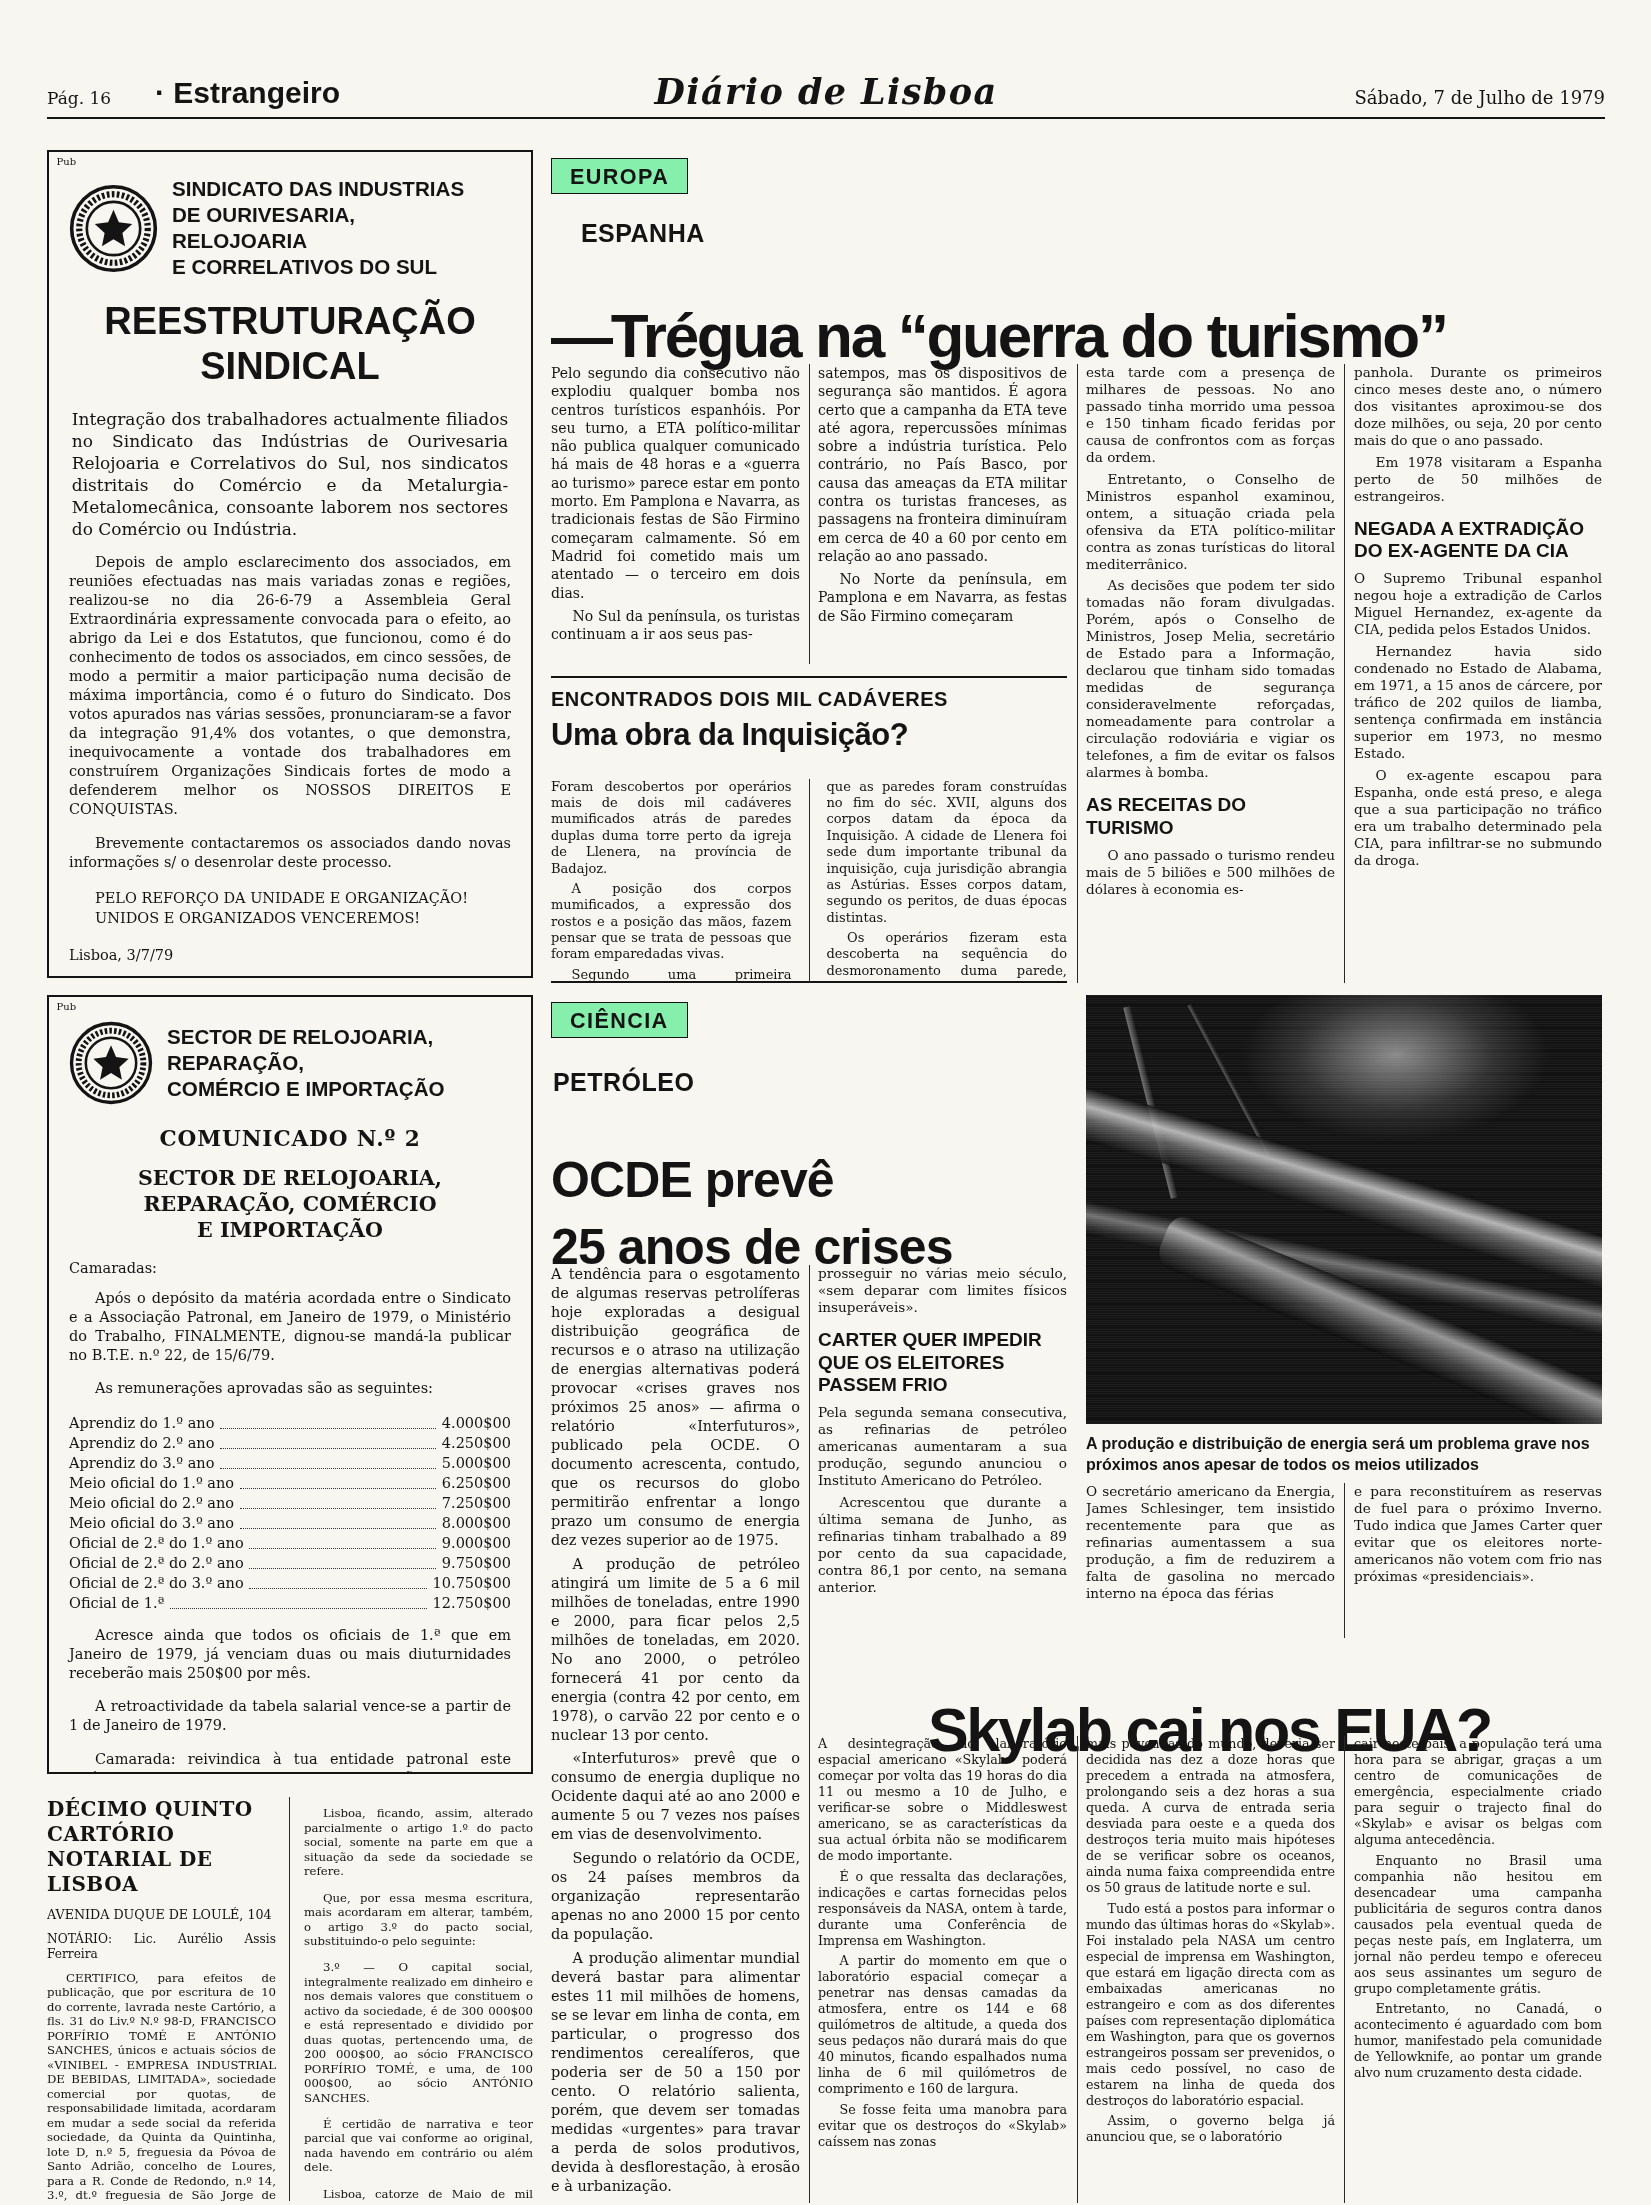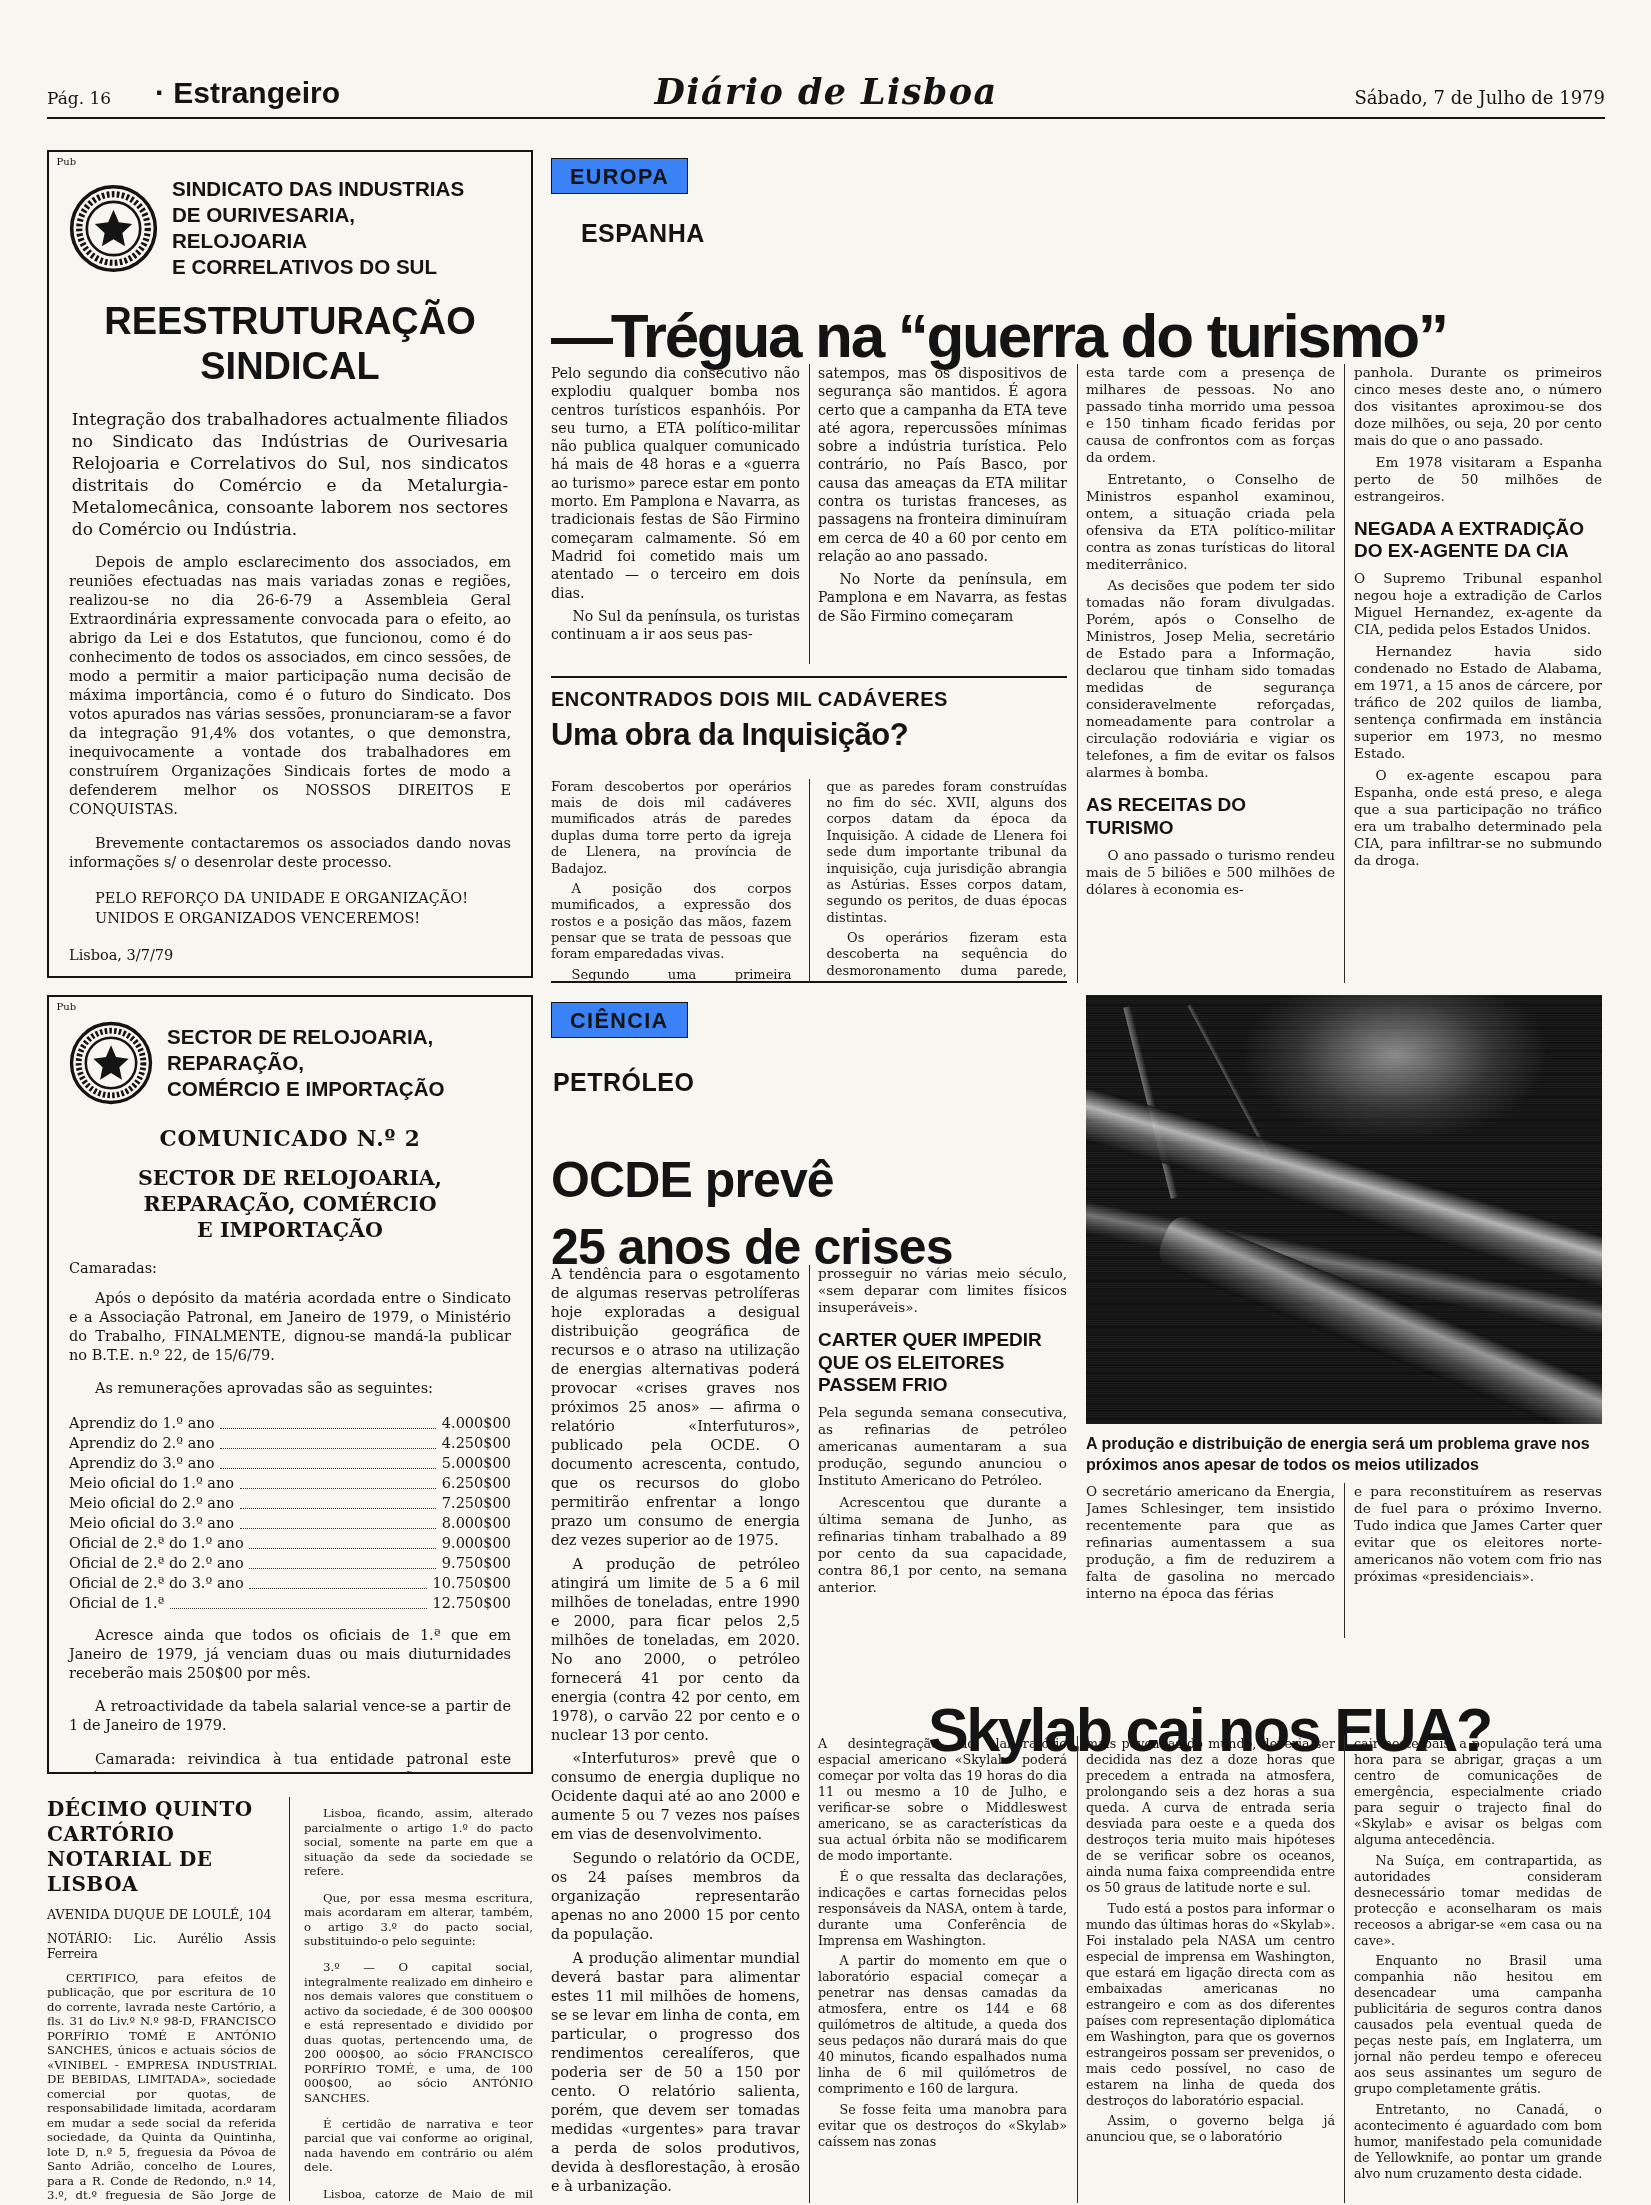--- a/index.html
+++ b/index.html
@@ -44,21 +44,21 @@
   .ncol2{border-left:0.9px solid #2a2a2a;padding-left:14px;margin-left:13px;}
   .ntitle{font-weight:bold;font-size:20px;line-height:25px;letter-spacing:0.5px;text-align:left;}
   .naddr{font-size:12.7px;margin:11.3px 0 0;}
   .nnot{font-size:12.2px;margin:9.4px 0 0;}
   .npar{text-indent:19px;margin-top:6.6px;}
   .npar0{margin-top:9.4px;}
 
   
   .main{position:absolute;left:551px;top:120px;width:1053px;height:2086px;}
   .seclabel{position:absolute;display:inline-block;border:1.9px solid #141414;padding:4.7px 18px 3.8px;
-            font-family:"Liberation Sans",sans-serif;font-weight:bold;font-size:21.6px;letter-spacing:1.4px;background:#3b82f6;}
+            font-family:"Liberation Sans",sans-serif;font-weight:bold;font-size:21.6px;letter-spacing:1.4px;background:#86efac;}
   .kicker{position:absolute;font-family:"Liberation Sans",sans-serif;font-weight:bold;font-size:25px;letter-spacing:0.5px;}
   .headline-xl{position:absolute;font-family:"Liberation Sans",sans-serif;font-weight:bold;letter-spacing:-2.3px;white-space:nowrap;}
   #esp-head{left:0;top:138px;font-size:62px;}
   #ocde-head{position:absolute;left:0;top:985px;font-family:"Liberation Sans",sans-serif;font-weight:bold;
              font-size:50px;line-height:67px;letter-spacing:-0.9px;}
   #sky-head{left:263px;top:1534px;width:791px;text-align:center;font-size:61px;}
 
   .col{position:absolute;overflow:hidden;text-align:justify;}
   .col p{margin:0 0 4.7px;text-indent:21.6px;}
   .col p.noind{text-indent:0;}
@@ -352,21 +352,20 @@
       <p>A partir do momento em que o laboratório espacial começar a penetrar nas densas camadas da atmosfera, entre os 144 e 68 quilómetros de altitude, a queda dos seus pedaços não durará mais do que 40 minutos, ficando espalhados numa linha de 6 mil quilómetros de comprimento e 160 de largura.</p>
       <p>Se fosse feita uma manobra para evitar que os destroços do «Skylab» caíssem nas zonas</p>
     </div>
     <div class="col fs27" id="sky-c2">
       <p class="noind">mais povoadas do mundo, deveria ser decidida nas dez a doze horas que precedem a entrada na atmosfera, prolongando seis a dez horas a sua queda. A curva de entrada seria desviada para oeste e a queda dos destroços teria muito mais hipóteses de se verificar sobre os oceanos, ainda numa faixa compreendida entre os 50 graus de latitude norte e sul.</p>
       <p>Tudo está a postos para informar o mundo das últimas horas do «Skylab». Foi instalado pela NASA um centro especial de imprensa em Washington, que estará em ligação directa com as embaixadas americanas no estrangeiro e com as dos diferentes países com representação diplomática em Washington, para que os governos estrangeiros possam ser prevenidos, o mais cedo possível, no caso de estarem na linha de queda dos destroços do laboratório espacial.</p>
       <p>Assim, o governo belga já anunciou que, se o laboratório</p>
     </div>
     <div class="col fs27" id="sky-c3">
       <p class="noind">cair neste país, a população terá uma hora para se abrigar, graças a um centro de comunicações de emergência, especialmente criado para seguir o trajecto final do «Skylab» e avisar os belgas com alguma antecedência.</p>
-      <p>Na Suíça, em contrapartida, as autoridades consideram desnecessário tomar medidas de protecção e aconselharam os mais receosos a abrigar-se «em casa ou na cave».</p>
       <p>Enquanto no Brasil uma companhia não hesitou em desencadear uma campanha publicitária de seguros contra danos causados pela eventual queda de peças neste país, em Inglaterra, um jornal não perdeu tempo e ofereceu aos seus assinantes um seguro de grupo completamente grátis.</p>
       <p>Entretanto, no Canadá, o acontecimento é aguardado com bom humor, manifestado pela comunidade de Yellowknife, ao pontar um grande alvo num cruzamento desta cidade.</p>
     </div>
     <div class="vrule" style="left:526px;top:1616px;height:467px;"></div>
     <div class="vrule" style="left:793px;top:1616px;height:467px;"></div>
 
   </main>
 </div>
 
 

